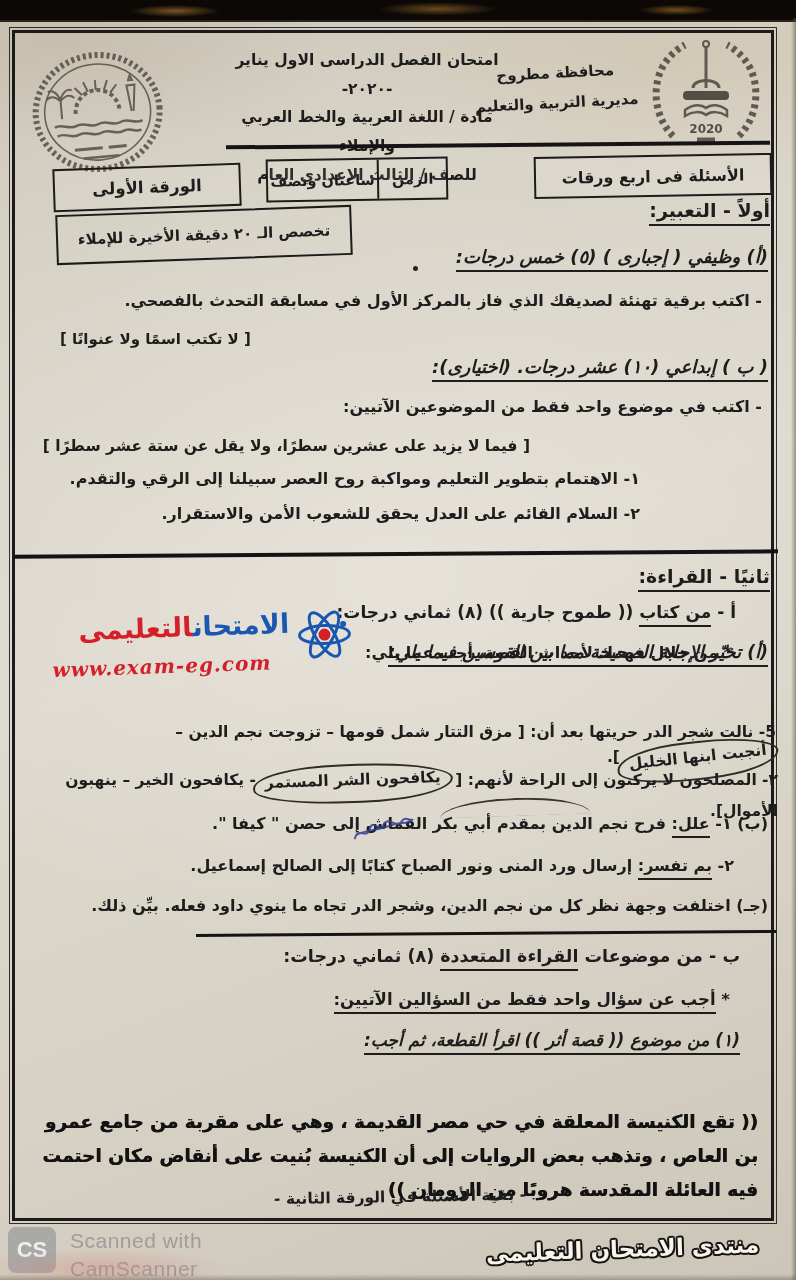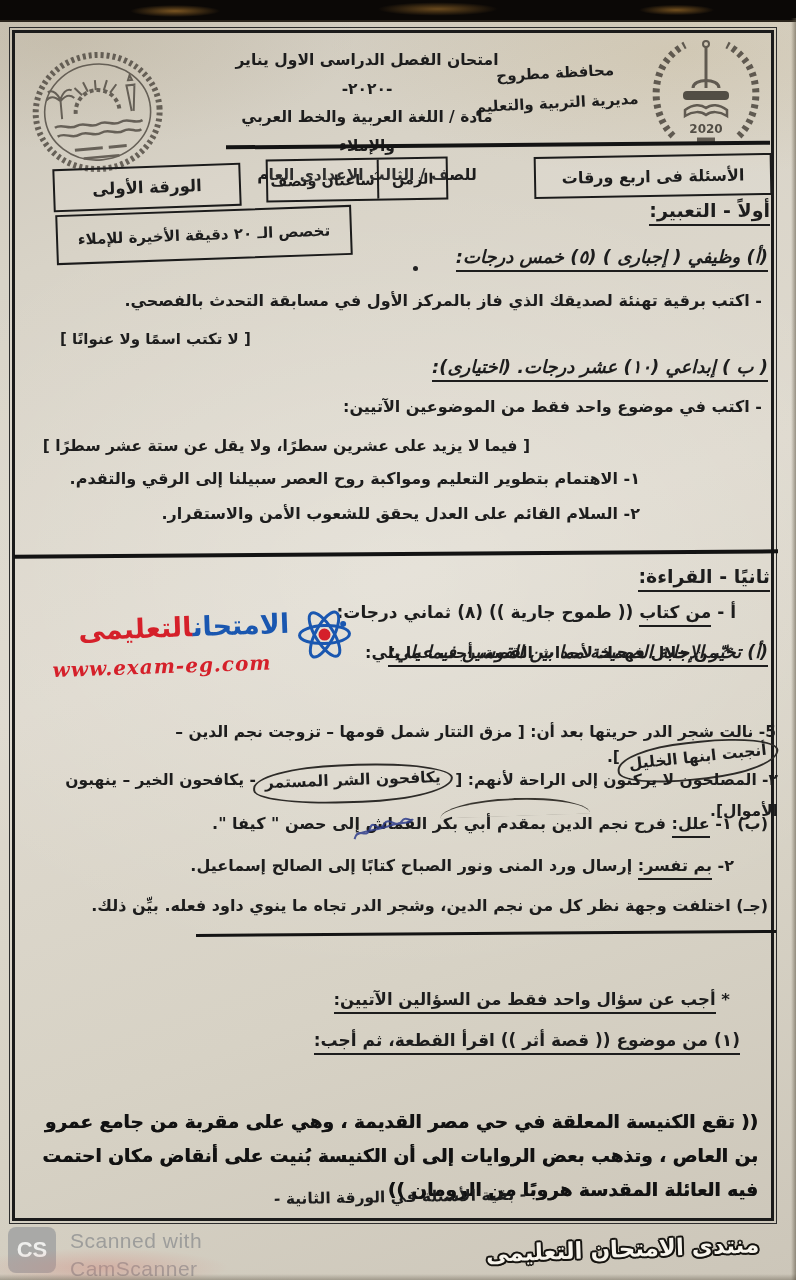--- a/index.html
+++ b/index.html
@@ -70,21 +70,21 @@
   .c1 { transform:rotate(-6deg); }
   .c2 { transform:rotate(-2deg); }
   .qb1 { right:28px; top:814px; }
   .qb2 { right:62px; top:856px; }
   .qc  { right:28px; top:896px; }
   .pen-arc { left:440px; top:798px; width:150px; height:16px; border-top:2.5px solid #38352f; border-radius:50% 50% 0 0 / 100% 100% 0 0; transform:rotate(-2deg); }
   .divider2 { left:196px; top:932px; width:580px; height:3px; background:#141414; transform:rotate(-.4deg); }
 
   .h-multi { right:56px; top:946px; font-size:17.5px; }
   .instr { right:66px; top:990px; font-size:16.5px; font-weight:bold; }
-  .h-q1topic { right:56px; top:1030px; font-size:17px; }
+  .h-q1topic { right:56px; top:1030px; font-size:17px;font-style:italic; }
   .passage { left:38px; top:1072px; width:720px; font-size:18.5px; font-weight:bold; line-height:1.85; text-align:right; color:#121212; text-shadow:.5px 0 #121212;margin-top:33px; }
   .footer-note { left:250px; top:1188px; width:300px; text-align:center; font-size:15.5px; font-weight:bold; transform:rotate(-1deg); }
 
   .watermark { left:46px; top:597px; width:302px; height:108px; transform:rotate(-2deg); }
   .wm-text { position:absolute; right:58px; top:14px; direction:rtl; font-size:27px; font-weight:bold; white-space:nowrap; }
   .wm-blue { color:#1a57b0; }
   .wm-red { color:#d5202a; }
   .wm-url { position:absolute; left:6px; top:56px; direction:ltr; font-family:"DejaVu Serif", serif; font-style:italic; font-weight:bold; font-size:20px; color:#d5202a; letter-spacing:1px; }
   .wm-atom { position:absolute; right:-6px; top:2px; }
 
@@ -216,20 +216,23 @@
         <path d="M4,16 C14,12 28,14 40,10 C48,8 56,10 60,8"></path>
       </g>
     </svg>
   </div>
   <div class="abs rtl body-t qb2">
     <span>٢- </span><span class="u">بم تفسر:</span><span> إرسال ورد المنى ونور الصباح كتابًا إلى الصالح إسماعيل.</span>
   </div>
   <div class="abs rtl body-t qc">(جـ) اختلفت وجهة نظر كل من نجم الدين، وشجر الدر تجاه ما ينوي داود فعله. بيِّن ذلك.</div>
   <div class="abs divider2"></div>
 
+  <div class="abs rtl h3 h-multi">
+    <span>ب - من موضوعات </span><span class="u">القراءة المتعددة</span><span> (٨) ثماني درجات:</span>
+  </div>
   <div class="abs rtl instr">
     <span>* </span><span class="u">أجب عن سؤال واحد فقط من السؤالين الآتيين:</span>
   </div>
   <div class="abs rtl h3 u h-q1topic">(١) من موضوع (( قصة أثر )) اقرأ القطعة، ثم أجب:</div>
   <div class="abs rtl passage">(( تقع الكنيسة المعلقة في حي مصر القديمة ، وهي على مقربة من جامع عمرو بن العاص ، وتذهب بعض الروايات إلى أن الكنيسة بُنيت على أنقاض مكان احتمت فيه العائلة المقدسة هروبًا من الرومان ))</div>
 
   <div class="abs rtl footer-note">- بقية الأسئلة في الورقة الثانية -</div>
 
   <div class="abs cs-badge">
     <div class="cs-icon">CS</div>

